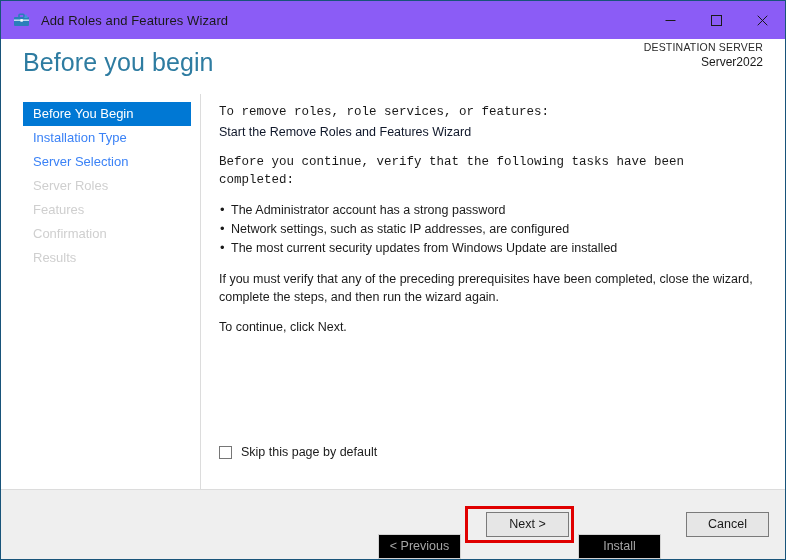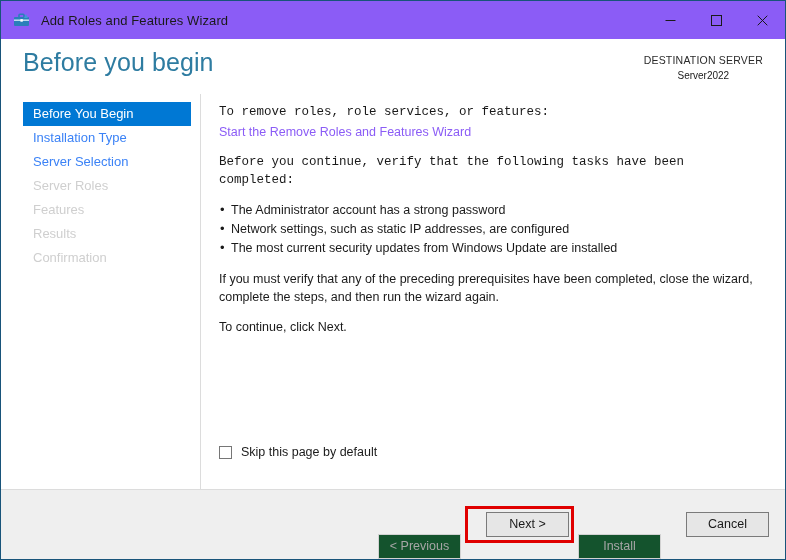--- a/index.html
+++ b/index.html
@@ -84,35 +84,34 @@
     top: 6px;
     font-size: 25px;
     font-weight: 400;
     color: #2e7ca1;
     letter-spacing: 0.1px;
     line-height: 34px;
   }
   .dest {
     position: absolute;
     right: 22px;
-    top: 14px;
+    top: 1px;
     text-align: right;
     line-height: 15px;
   }
   .dest-label {
     font-size: 10.5px;
     color: #2a2a2a;
     display: block;
     letter-spacing: 0.2px;
   }
   .dest-value {
-    font-size: 10px;
+    font-size: 12px;
     color: #1a1a1a;
     display: block;
-    text-align: center;
   }
 
   
   .body {
     flex: 1 1 auto;
     display: flex;
     min-height: 0;
     background: #ffffff;
   }
   .sidebar {
@@ -156,21 +155,21 @@
     font-size: 12.5px;
     line-height: 17.5px;
     color: #1a1a1a;
     margin: 0 0 13px 0;
     max-width: 540px;
   }
   .para.tight { margin-bottom: 0; font-family: Liberation Mono, monospace; }
   .link {
     font-size: 12.5px;
     line-height: 17.5px;
-    color: #8b5cf6;
+    color: #0f172a;
     text-decoration: none;
     display: inline-block;
     margin: 0 0 13px 0;
     cursor: pointer;
   }
   .bullets {
     margin: 12px 0 13px 0;
     padding: 0;
     list-style: none;
   }
@@ -239,21 +238,21 @@
     line-height: 23px;
     text-align: center;
     white-space: nowrap;
   }
   .btn.strong {
     border-color: #7a7a7a;
     margin-left: 25px;
   }
   .btn.disabled {
     color: #a6a6a6;
-    background: #14532d;
+    background: #000000;
     border-color: #d2d2d2;
     margin-top: 44px;
   }
   .btn-wrap {
     position: relative;
     display: inline-block;
   }
   .highlight-box {
     position: absolute;
     left: 4px;
@@ -311,22 +310,22 @@
   </div>
 
   <div class="body">
 
     <div class="sidebar">
       <div class="nav-item selected">Before You Begin</div>
       <div class="nav-item">Installation Type</div>
       <div class="nav-item">Server Selection</div>
       <div class="nav-item disabled">Server Roles</div>
       <div class="nav-item disabled">Features</div>
+      <div class="nav-item disabled">Confirmation</div>
       <div class="nav-item disabled">Results</div>
-      <div class="nav-item disabled">Confirmation</div>
     </div>
 
     <div class="content">
 
       <p class="para tight">To remove roles, role services, or features:</p>
       <a class="link">Start the Remove Roles and Features Wizard</a>
 
       <p class="para tight" style="margin-bottom:11px;">Before you continue, verify that the following tasks have been completed:</p>
 
       <ul class="bullets">

